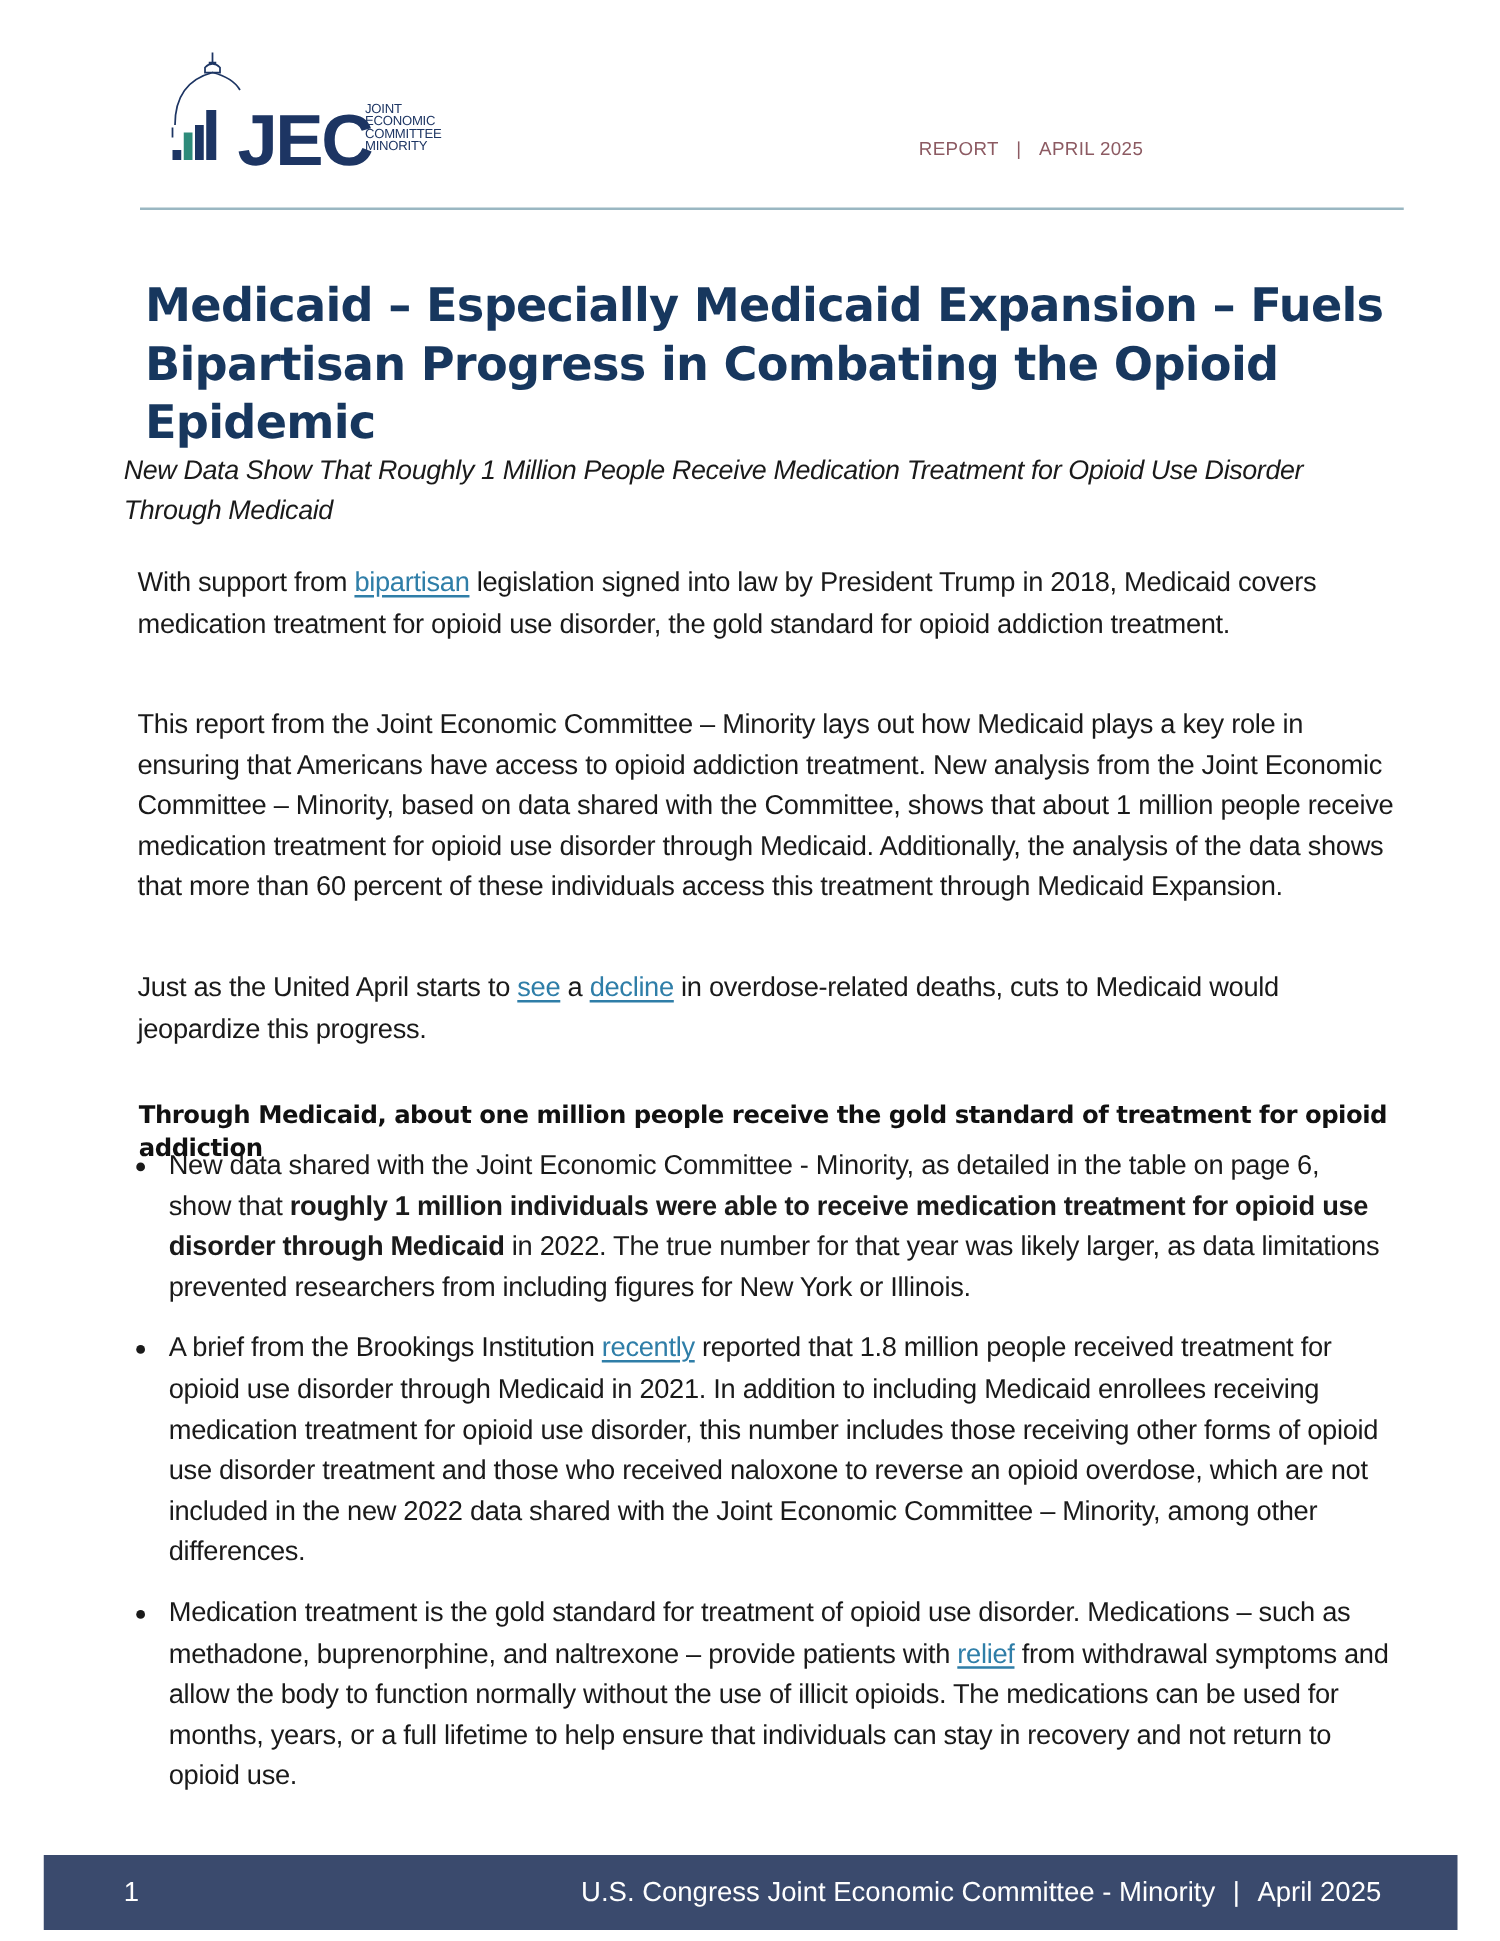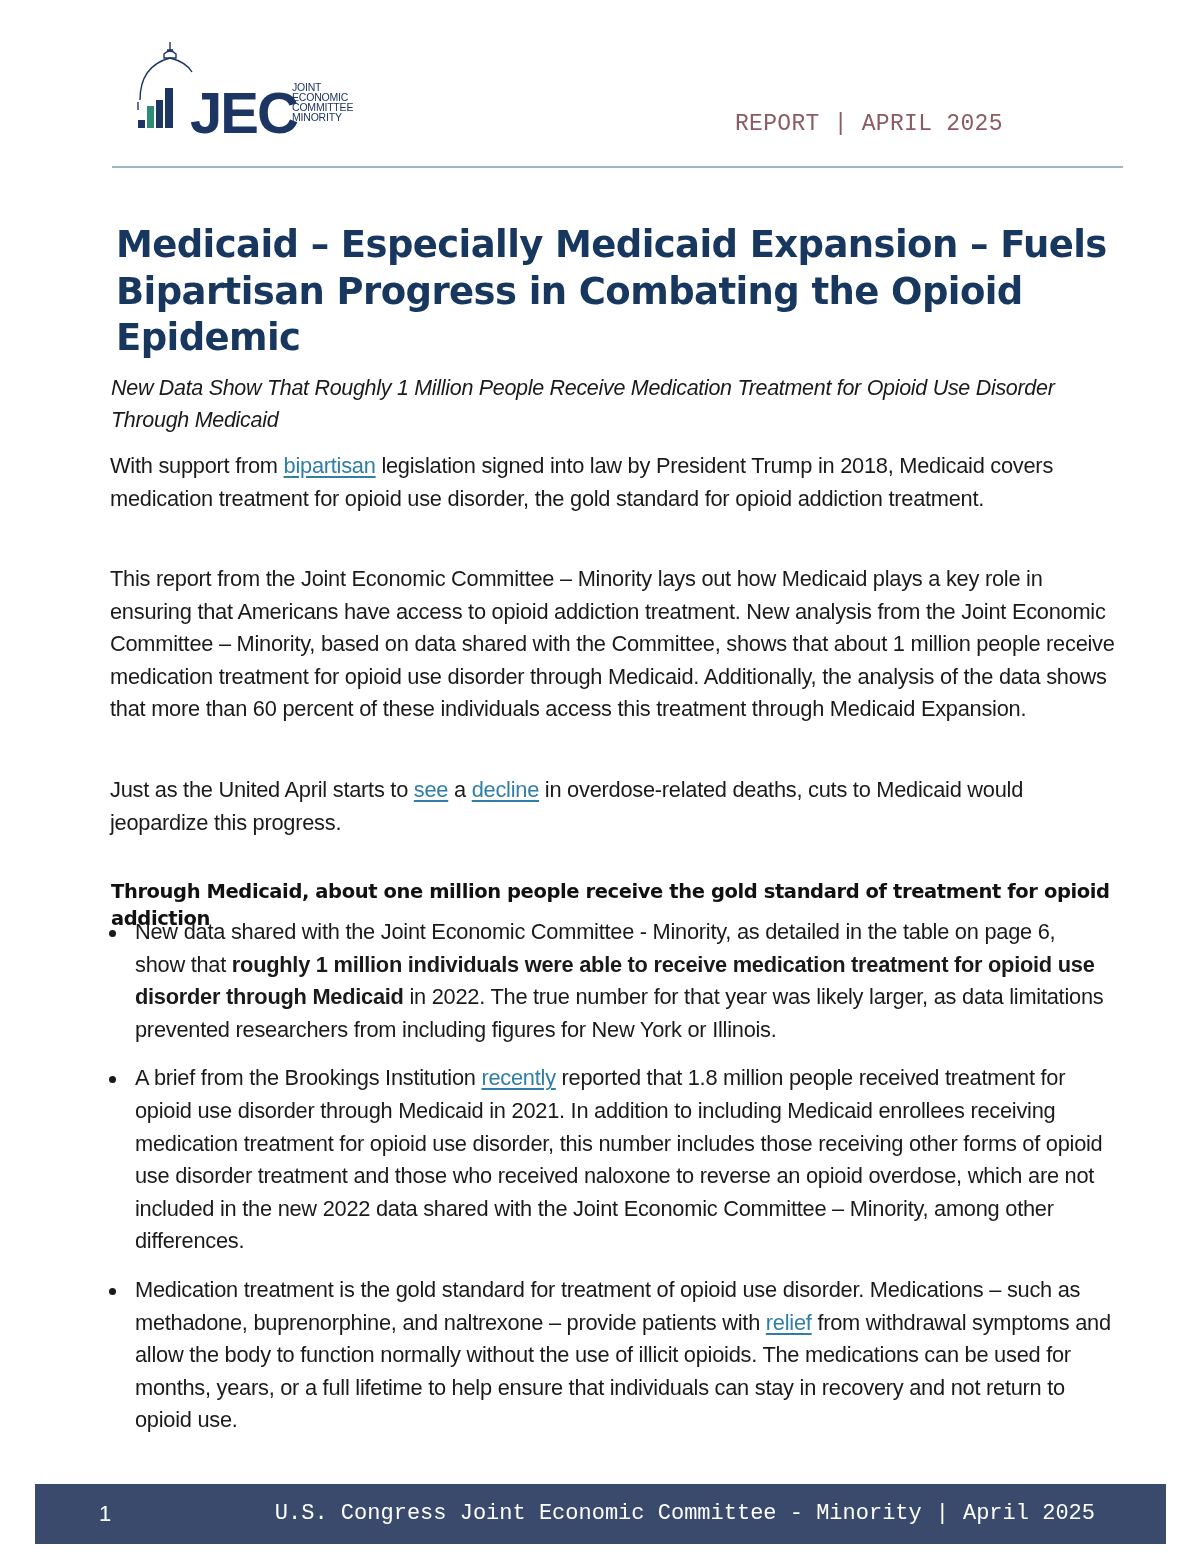--- a/index.html
+++ b/index.html
@@ -6,31 +6,31 @@
   body { width: 1200px; height: 1553px; position: relative; overflow: hidden;
          font-family: "Liberation Sans", "DejaVu Sans", sans-serif; color: #1a1a1a; }
 
   .logo { position: absolute; left: 134px; top: 40px; width: 230px; height: 92px; }
   .logo .wordmark { position: absolute; left: 56px; top: 44px; font-family: "Liberation Sans", sans-serif;
                     font-weight: bold; font-size: 58px; letter-spacing: -2px; color: #1d3563; line-height: 1; }
   .logo .sub { position: absolute; left: 158px; top: 42px; font-size: 10.5px; line-height: 10px;
                color: #1d3563; letter-spacing: -0.2px; }
   .logo .sub span { display: block; }
 
-  .report-tag { position: absolute; left: 735px; top: 111px; font-size: 23px; color: #8c5a62;
-                letter-spacing: 0.3px; font-family: Liberation Mono, monospace; }
+  .report-tag { position: absolute; left: 735px; top: 111px; font-size: 15px; color: #8c5a62;
+                letter-spacing: 0.3px; }
   .report-tag .sep { margin: 0 14px; }
 
   .header-rule { position: absolute; left: 112px; top: 166px; width: 1011px; height: 2px; background: #9ab7c2; }
 
   .title { position: absolute; left: 99px; top: 205px; width: 1000px; margin: 17px;
            font-family: "DejaVu Sans", sans-serif; font-weight: bold; font-size: 37px; line-height: 46.5px;
            color: #17375e; letter-spacing: -0.6px; }
 
-  .subtitle { position: absolute; left: 99px; top: 360px; width: 1010px; margin: 12px;
+  .subtitle { position: absolute; left: 99px; top: 360px; width: 1010px; margin: 0;
               font-style: italic; font-size: 21.5px; line-height: 32px; color: #1a1a1a; letter-spacing: -0.3px; }
 
   .para { position: absolute; left: 99px; width: 1010px; margin: 11px;
           font-size: 21.8px; line-height: 32.6px; color: #1a1a1a; letter-spacing: -0.25px; }
   .p1 { top: 439px; }
   .p2 { top: 552px; }
   .p3 { top: 763px; }
 
   a.link { color: #2f7ea8; text-decoration: underline; text-underline-offset: 3px; }
 
@@ -41,21 +41,21 @@
   .bullets { position: absolute; left: 99px; top: 916px; width: 1012px; margin: 0; padding: 0; list-style: none; }
   .bullets li { position: relative; padding-left: 36px; font-size: 21.8px; line-height: 32.6px;
                 color: #1a1a1a; letter-spacing: -0.25px; margin-bottom: 16px; }
   .bullets li .dot { position: absolute; left: 10px; top: 14px; width: 7px; height: 7px; border-radius: 50%;
                      background: #1a1a1a; }
   .bullets li b { font-weight: bold; }
 
   .footer { position: absolute; left: 35px; top: 1484px; width: 1131px; height: 60px; background: #3a4a6d;
             color: #ffffff; font-size: 22px; }
   .footer .page-num { position: absolute; left: 64px; top: 17px; }
-  .footer .footer-text { position: absolute; right: 71px; top: 17px; font-family: Liberation Mono, monospace; }
+  .footer .footer-text { position: absolute; right: 61px; top: 17px; }
   .footer .sep { margin: 0 14px; }
 </style>
 </head>
 <body>
 
 <div class="logo">
   <svg width="60" height="92" viewBox="0 0 60 92" style="position:absolute;left:0;top:0">
     <path d="M36 2 L36 10 M33 10 L39 10 M30 14 Q36 8 42 14 L42 18 L30 18 Z" stroke="#1d3563" stroke-width="1.4" fill="none"></path>
     <path d="M6 60 Q6 26 36 18 Q52 22 58 32" stroke="#1d3563" stroke-width="1.4" fill="none"></path>
     <path d="M4 62 L4 70" stroke="#1d3563" stroke-width="1.4"></path>

